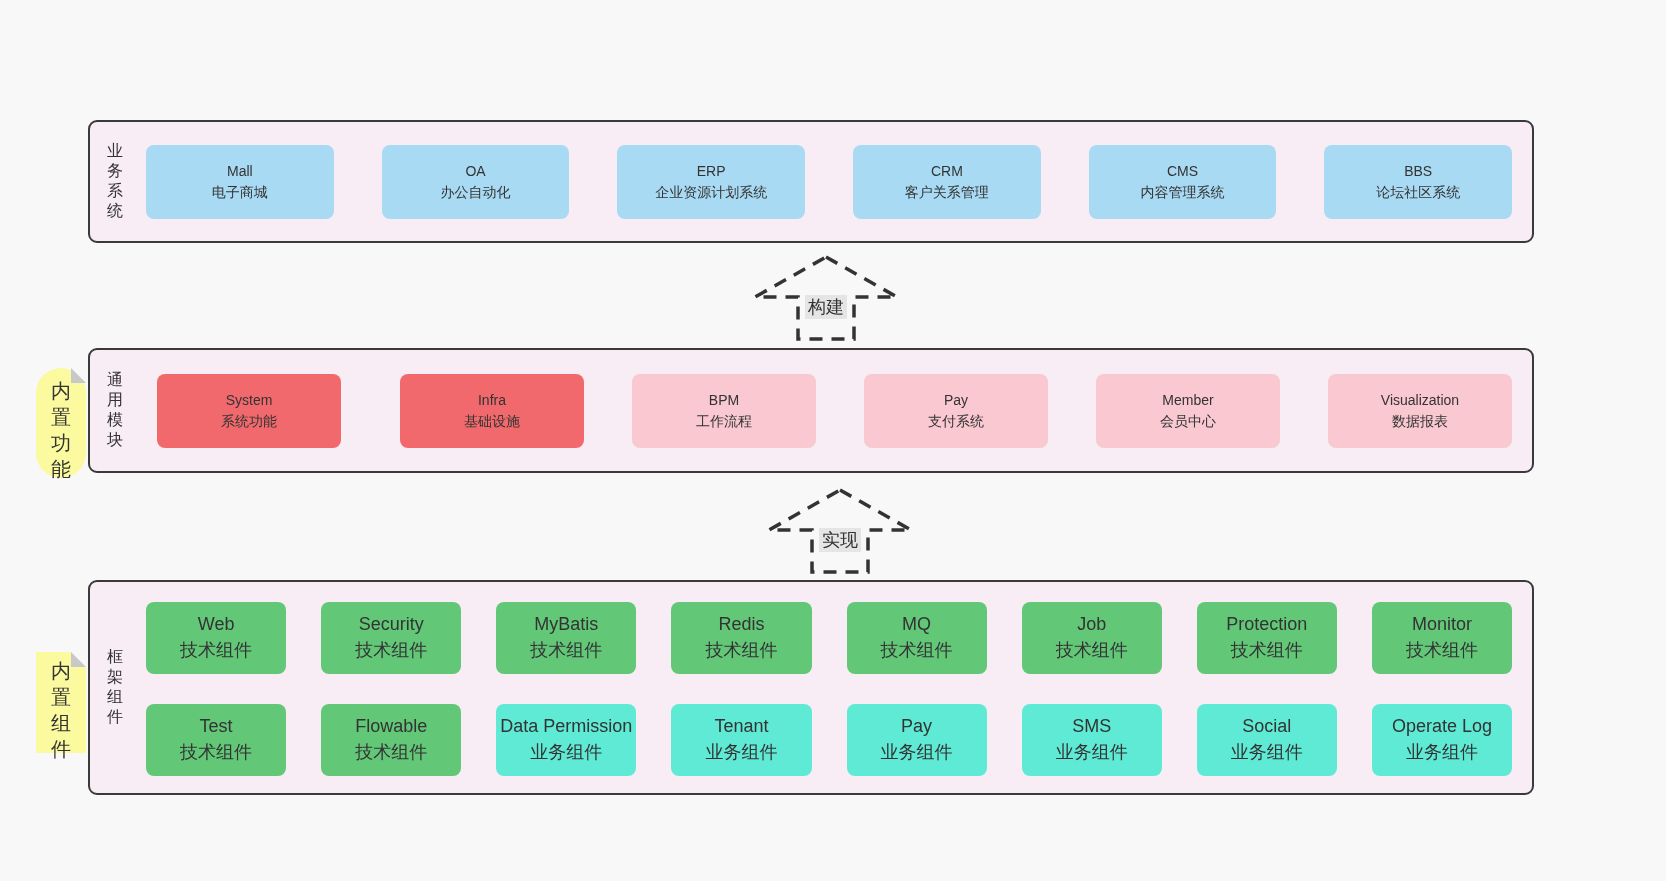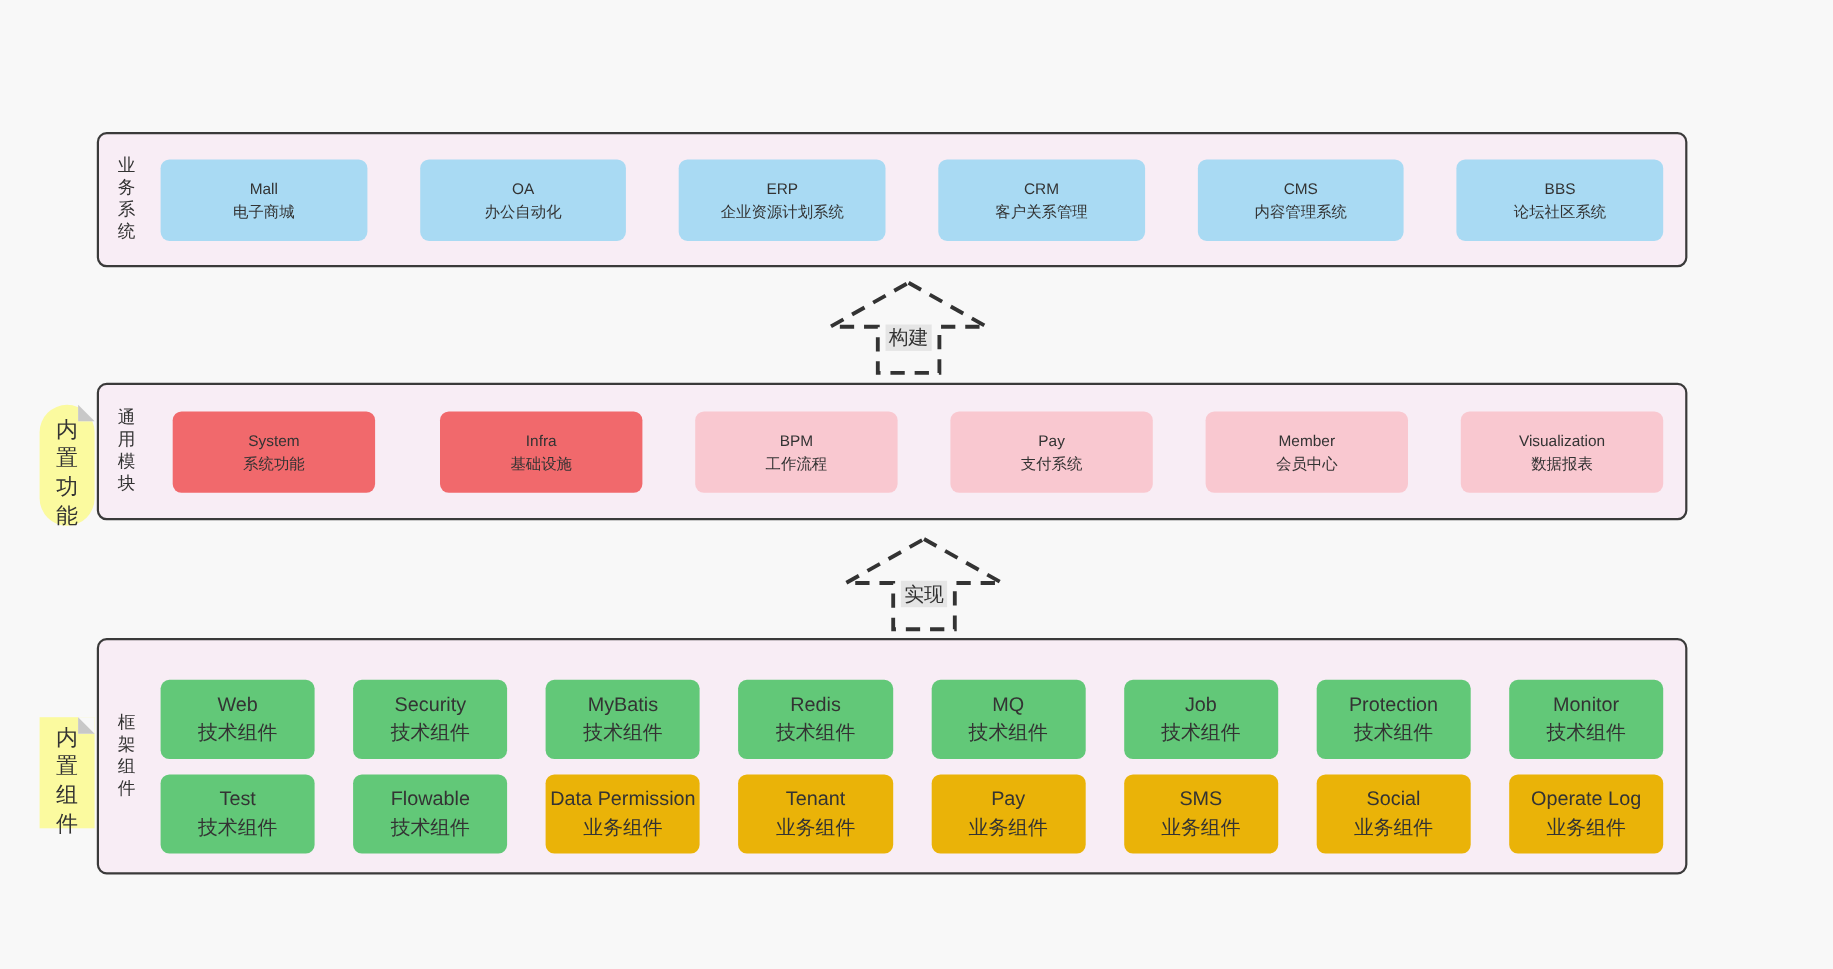--- a/index.html
+++ b/index.html
@@ -35,41 +35,41 @@
     color:#333;
   }
   .boxrow {
     position:absolute;
     left:56px; right:20px;
     display:flex;
     gap:48px;
   }
   .boxrow-6 { top:50%; transform:translateY(-50%); height:74px; }
   .boxrow-8 { gap:35px; height:72px; }
-  .row1 { top:36px; }
+  .row1 { top:20px; }
   .row2 { top:122px; }
 
   .box {
     flex:1 1 0;
     border-radius:8px;
     display:flex;
     flex-direction:column;
     align-items:center;
     justify-content:center;
     text-align:center;
     font-size:14px;
     line-height:1.5;
     color:#333;
   }
   .boxrow-8 .box { font-size:18px; line-height:1.42; }
   .blue       { background:#a9daf3; }
   .red        { background:#f1696c;margin-left:11px; }
   .pink       { background:#f9c8d0; }
   .green      { background:#62c878; }
-  .lightgreen { background:#eab308; }
+  .lightgreen { background:#5eead4; }
 
   .sticky {
     position:absolute;
     left:36px;
     width:50px;
     background:#fbfa9f;
     z-index:3;
   }
   .sticky-modules    { top:368px; height:110px;border-radius:25px; }
   .sticky-components { top:652px; height:101px; }

